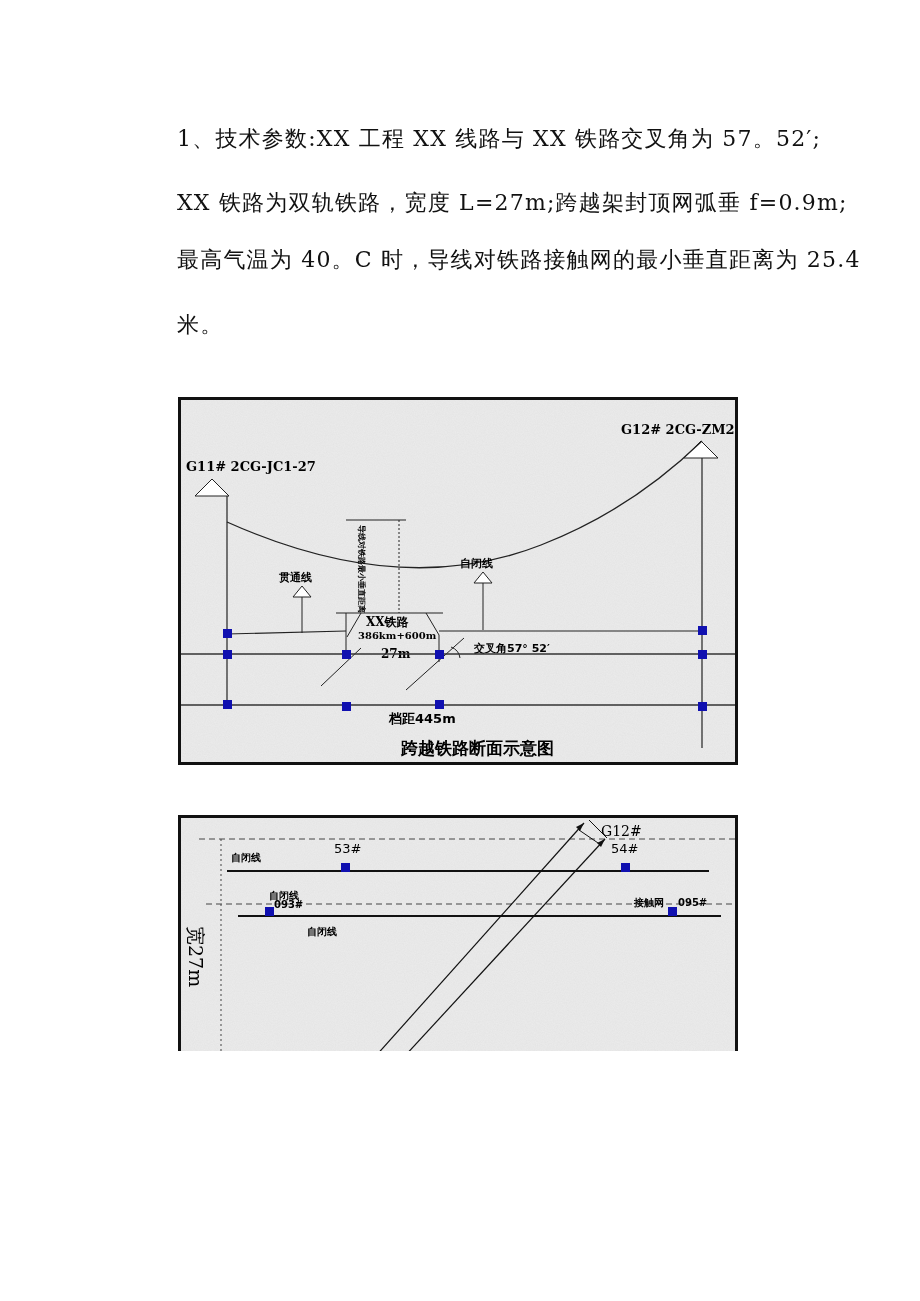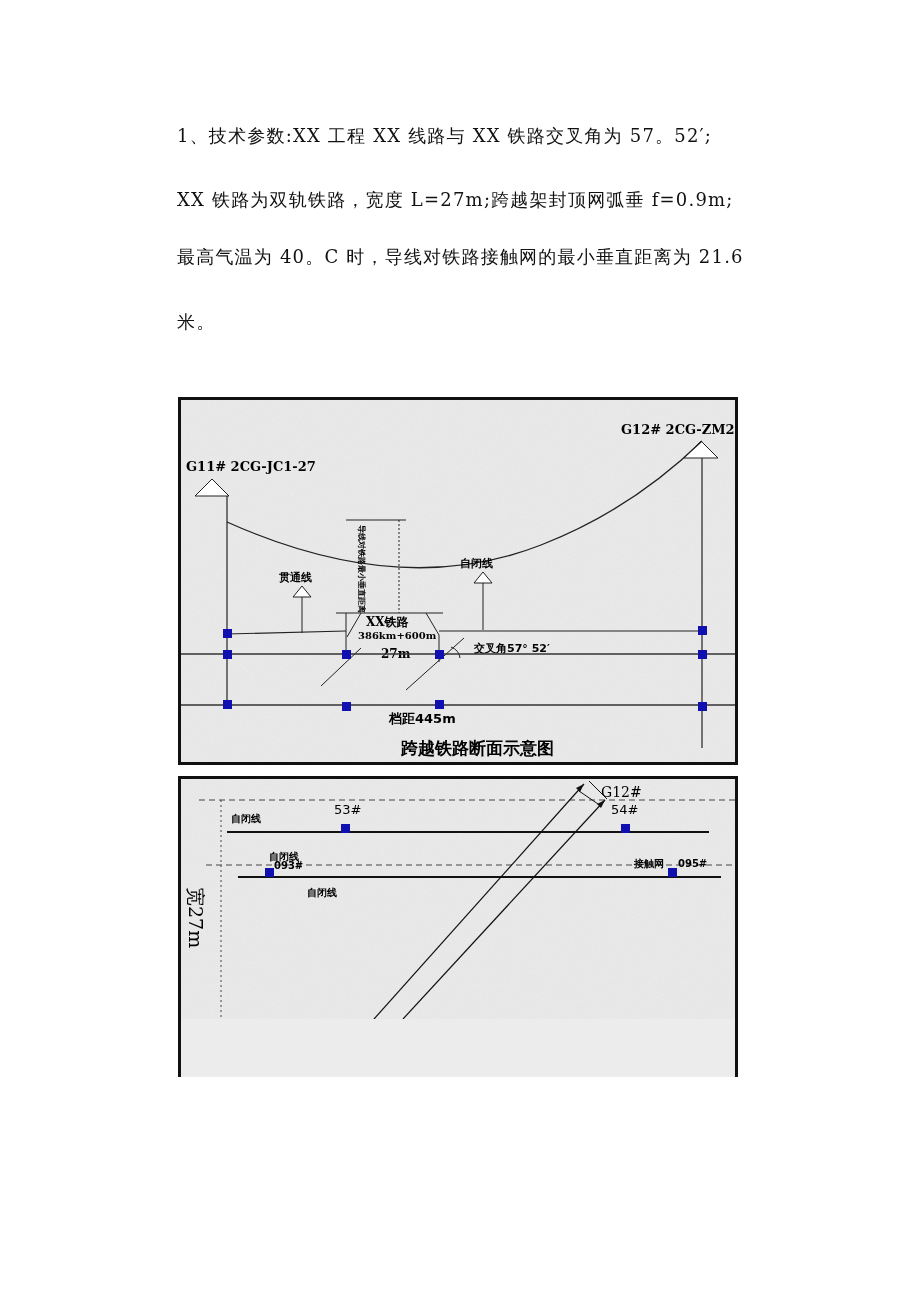--- a/index.html
+++ b/index.html
@@ -1,28 +1,28 @@
 <!DOCTYPE html>
 <html><head>
 <meta charset="utf-8">
 <style>
   html, body { margin: 0; padding: 0; background: #ffffff; }
   body { width: 920px; height: 1301px; position: relative; overflow: hidden;
          font-family: "DejaVu Serif", "Liberation Serif", serif; color: #111; }
-  .para { position: absolute; left: 177px; font-size: 18px; letter-spacing: 1.2px; white-space: nowrap; }
+  .para { position: absolute; left: 177px; font-size: 22px; letter-spacing: 1.2px; white-space: nowrap; }
   .fig { position: absolute; left: 178px; width: 560px; background: #ececec;
          border: 3px solid #111; box-sizing: border-box; overflow: hidden; }
   .fig svg { display: block; }
 </style>
 </head>
 <body>
 
 <div class="para" style="top:124px">1、技术参数:XX 工程 XX 线路与 XX 铁路交叉角为 57。52′;</div>
 <div class="para" style="top:188px">XX 铁路为双轨铁路，宽度 L=27m;跨越架封顶网弧垂 f=0.9m;</div>
-<div class="para" style="top:245px">最高气温为 40。C 时，导线对铁路接触网的最小垂直距离为 21.6</div>
+<div class="para" style="top:245px">最高气温为 40。C 时，导线对铁路接触网的最小垂直距离为 25.4</div>
 <div class="para" style="top:310px">米。</div>
 
 <div class="fig" style="top:397px;height:368px">
 <svg width="554" height="362" viewBox="0 0 554 362" font-family="'DejaVu Sans', sans-serif">
   <defs>
     <filter id="grainf">
           <feTurbulence type="fractalNoise" baseFrequency="0.9" numOctaves="2" seed="3"></feTurbulence>
           <feColorMatrix values="0 0 0 0 0.55  0 0 0 0 0.55  0 0 0 0 0.55  0 0 0 0.35 0"></feColorMatrix>
         </filter>
   </defs>
@@ -83,21 +83,21 @@
     <rect x="517" y="226" width="9" height="9"></rect>
     <rect x="517" y="250" width="9" height="9"></rect>
     <rect x="517" y="302" width="9" height="9"></rect>
   </g>
 
   <text x="208" y="323" font-size="13" font-weight="bold">档距445m</text>
   <text x="220" y="354" font-size="17" font-weight="bold">跨越铁路断面示意图</text>
 </svg>
 </div>
 
-<div class="fig" style="top:776px;height:301px;border-bottom:none">
+<div class="fig" style="top:815px;height:236px;border-bottom:none">
 <svg width="554" height="240" viewBox="0 0 554 240" font-family="'DejaVu Sans', sans-serif">
   <rect x="0" y="0" width="554" height="240" fill="#ececec"></rect>
   <rect x="0" y="0" width="554" height="240" filter="url(#grainf)" opacity="0.6"></rect>
 
   <line x1="18" y1="21" x2="554" y2="21" stroke="#444" stroke-dasharray="6,4"></line>
   <line x1="25" y1="86" x2="554" y2="86" stroke="#444" stroke-dasharray="6,4"></line>
   <line x1="40" y1="21" x2="40" y2="240" stroke="#444" stroke-dasharray="2,3"></line>
 
   <line x1="46" y1="53" x2="528" y2="53" stroke="#111" stroke-width="2"></line>
   <line x1="57" y1="98" x2="540" y2="98" stroke="#111" stroke-width="2"></line>

